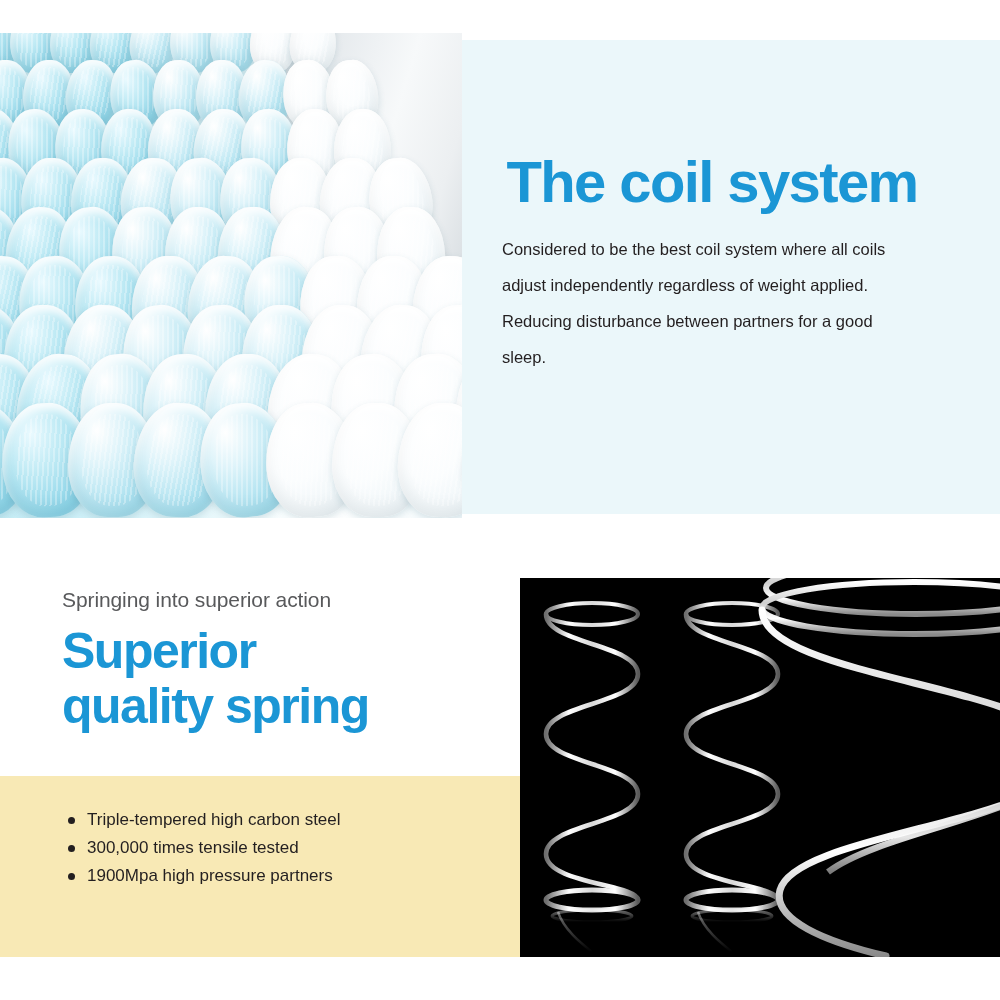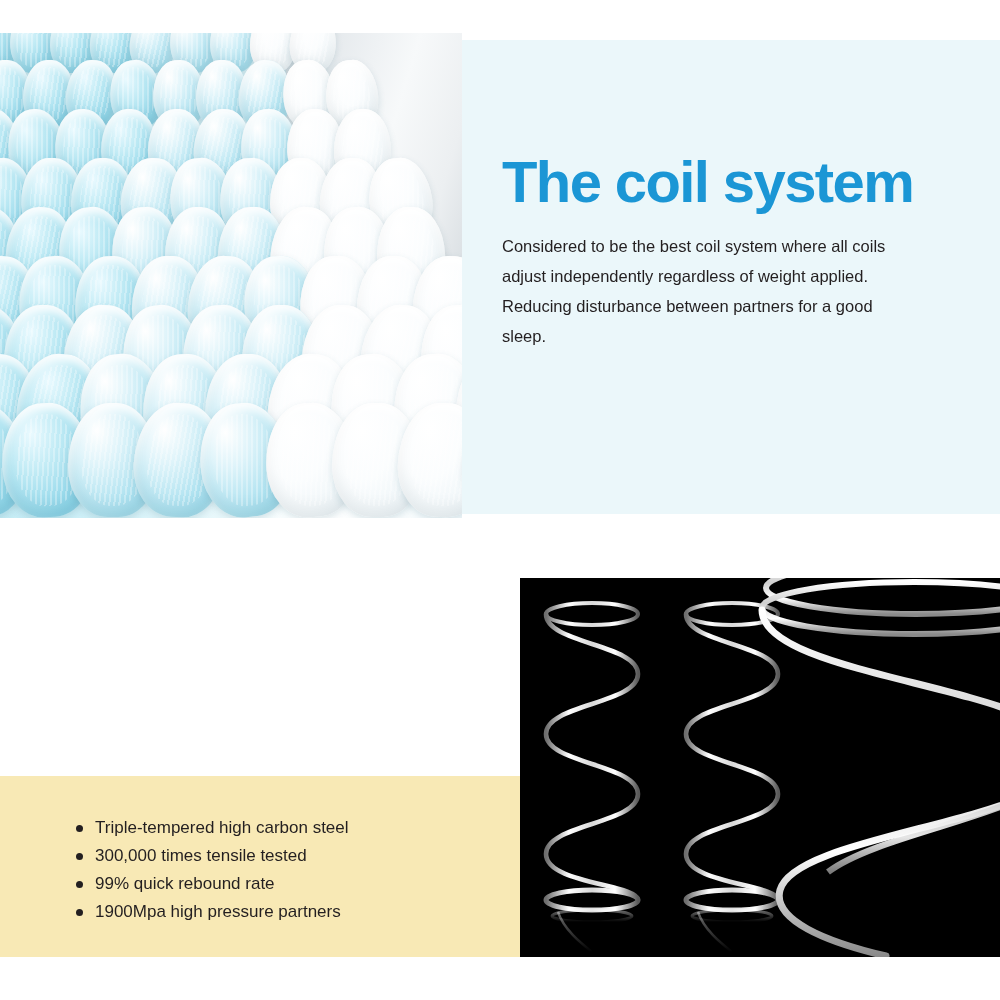--- a/index.html
+++ b/index.html
@@ -155,25 +155,26 @@
   .headline-blue {
     color: #1b96d5;
     font-weight: 700;
     letter-spacing: -1.6px;
     margin: 0;
   }
   .headline-top {
     font-size: 58px;
     line-height: 66px;
     margin-top: 14px;
+    text-align: center;
   }
   .body-copy {
     color: #231f20;
     font-size: 16.5px;
-    line-height: 30px;
+    line-height: 36px;
     margin: 0;
     margin-top: 16px;
     width: 398px;
   }
 
   
   .panel-cream {
     position: absolute;
     left: 0px;
     top: 776px;
@@ -192,21 +193,21 @@
     font-size: 50px;
     line-height: 55px;
     margin-top: 10px;
     letter-spacing: -1.5px;
   }
 
   .bullet-list {
     position: absolute;
     left: 62px;
     top: 806px;
-    margin: 8px;
+    margin: 0;
     padding: 0;
     list-style: none;
     width: 420px;
   }
   .bullet-list li {
     position: relative;
     padding-left: 25px;
     color: #231f20;
     font-size: 17px;
     line-height: 28px;
@@ -340,25 +341,31 @@
     </div>
   </div>
 
   <div class="top-copy">
     <h1 class="headline-blue headline-top">The coil system</h1>
     <p class="body-copy">Considered to be the best coil system where all coils adjust independently regardless of weight applied. Reducing disturbance between partners for a good sleep.</p>
   </div>
 
   <div class="panel-cream"></div>
 
+  <div class="bottom-copy">
+    <p class="eyebrow">Springing into superior action</p>
+    <h1 class="headline-blue headline-bottom">
+      <span>Superior</span><br>
+      <span>quality spring</span>
+    </h1>
+  </div>
 
   <ul class="bullet-list" id="bullet-list">
       <li>Triple-tempered high carbon steel</li>
       <li>300,000 times tensile tested</li>
-      <li>99% quick rebound rate</li>
       <li>1900Mpa high pressure partners</li>
     </ul>
 
   <div class="photo-springs">
     <svg class="spring-svg" width="480" height="379" viewBox="0 0 480 379">
       <defs>
         <linearGradient id="wireGrad" x1="0" y1="0" x2="1" y2="0">
           <stop offset="0%" stop-color="#6e6e6e"></stop>
           <stop offset="25%" stop-color="#ffffff"></stop>
           <stop offset="50%" stop-color="#d8d8d8"></stop>

